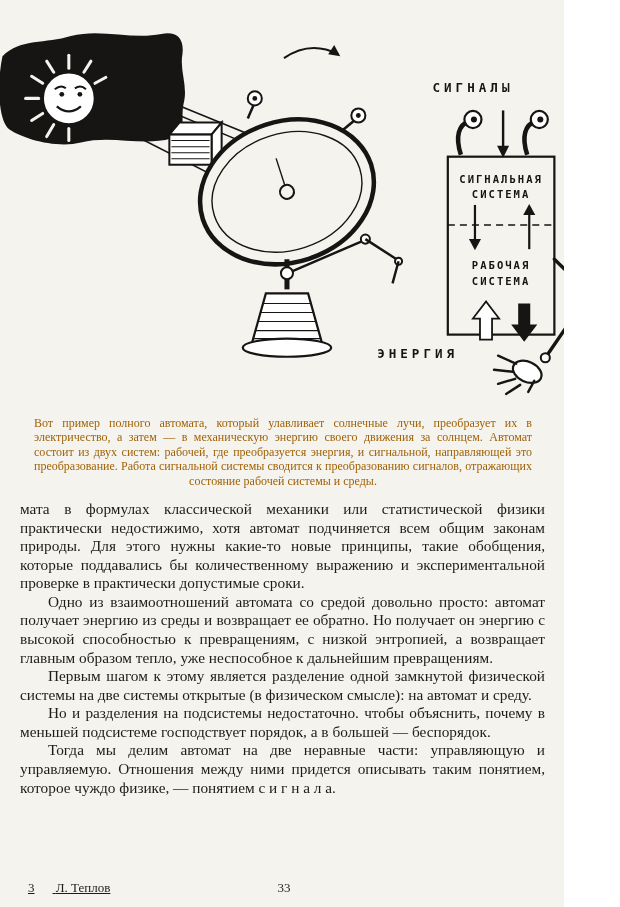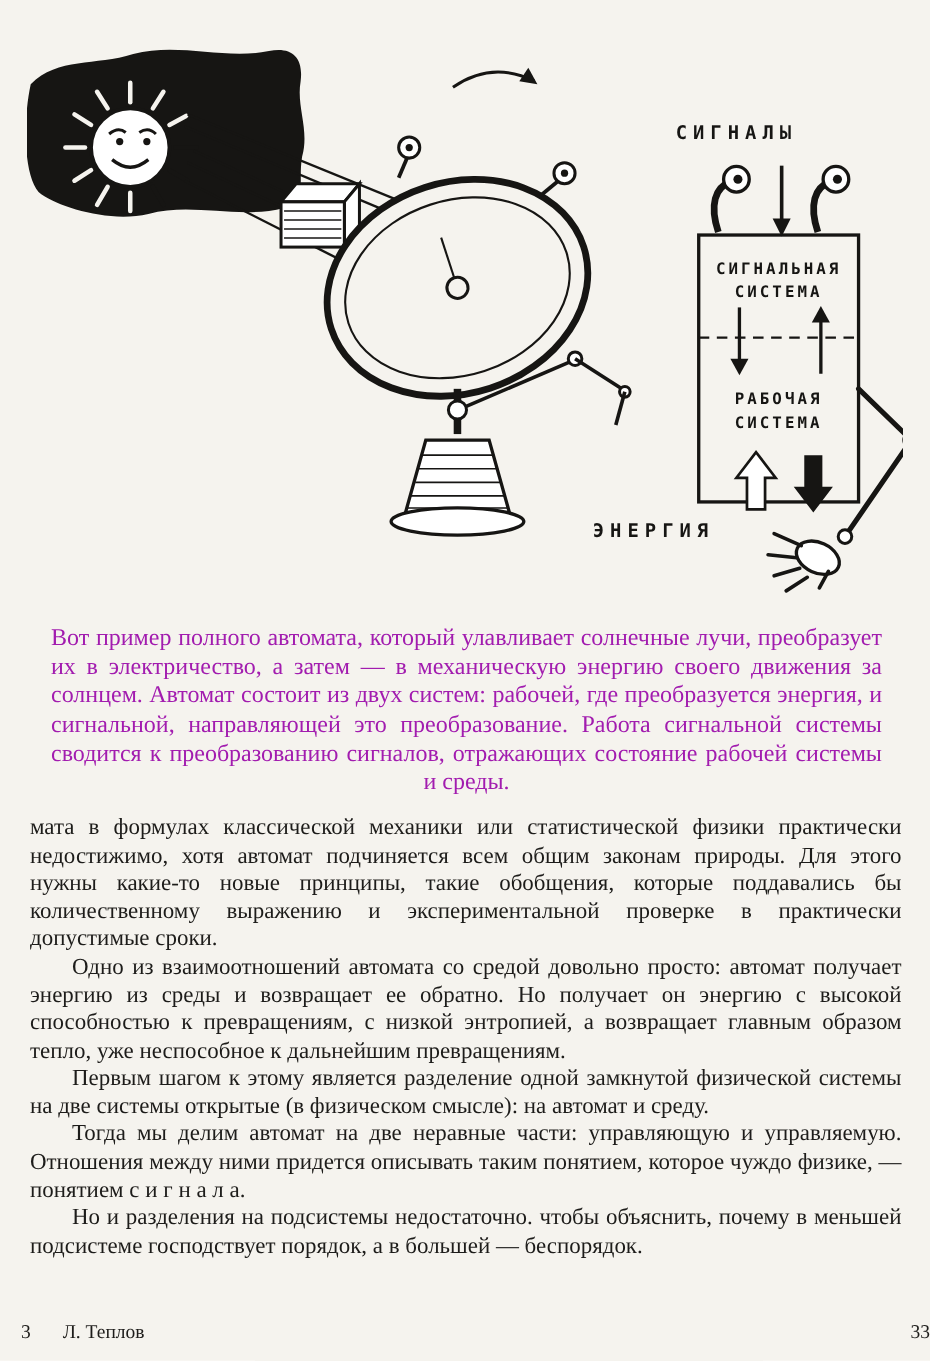--- a/index.html
+++ b/index.html
@@ -1,47 +1,47 @@
 <!DOCTYPE html>
 <html><head>
 <meta charset="utf-8">
 <style>
   html,body{margin:0;padding:0;}
   .page{
-    width:620px;height:907px;position:relative;overflow:hidden;
+    width:564px;height:907px;position:relative;overflow:hidden;
     background:#f5f3ee;color:#1d1c1a;
     font-family:"Liberation Serif", serif;
     box-sizing:border-box;
   }
   .figure-wrap{width:584px;margin:26px auto 0;}
   .figure-wrap svg{display:block;width:584px;height:382px;}
   .fig-label{
     font-family:"DejaVu Sans Mono", monospace;
     font-weight:bold;fill:#161513;
   }
   .caption{
     margin:8px 32px 0 34px;
-    font-size:16px;line-height:1.2;
+    font-size:12px;line-height:1.2;
     text-align:justify;text-align-last:center;
-    color:#a21caf;
+    color:#a16207;
   }
   .body-text{
     margin:12px 19px 10px 20px;
     font-size:15.3px;line-height:1.215;
     text-align:justify;
   }
   .body-text p{margin:0;text-indent:28px;}
   .body-text p.no-indent{text-indent:0;}
   .footer{
     position:absolute;left:0;right:0;bottom:9px;height:18px;
     font-size:13px;
   }
-  .footer .sig{position:absolute;left:14px;top:0;}
+  .footer .sig{position:absolute;left:28px;top:0;text-decoration:underline;}
   .footer .sig .num{margin-right:18px;}
-  .footer .pageno{position:absolute;left:4px;right:0;top:0;text-align:right;}
+  .footer .pageno{position:absolute;left:4px;right:0;top:0;text-align:center;}
   .ink{stroke:#161513;fill:none;}
 </style>
 </head>
 <body>
 
 <div class="page">
 
   <div class="figure-wrap">
     <svg viewBox="0 0 580 380" xmlns="http://www.w3.org/2000/svg">
 
@@ -189,22 +189,22 @@
       <text class="fig-label" x="415" y="330" font-size="12.5" letter-spacing="4" text-anchor="middle">ЭНЕРГИЯ</text>
     </svg>
   </div>
 
   <div class="caption">Вот пример полного автомата, который улавливает солнечные лучи, преобразует их в электричество, а затем — в механическую энергию своего движения за солнцем. Автомат состоит из двух систем: рабочей, где преобразуется энергия, и сигнальной, направляющей это преобразование. Работа сигнальной системы сводится к преобразованию сигналов, отражающих состояние рабочей системы и среды.</div>
 
   <div class="body-text">
     <p class="no-indent">мата в формулах классической механики или статистической физики практически недостижимо, хотя автомат подчиняется всем общим законам природы. Для этого нужны какие-то новые принципы, такие обобщения, которые поддавались бы количественному выражению и экспериментальной проверке в практически допустимые сроки.</p>
     <p>Одно из взаимоотношений автомата со средой довольно просто: автомат получает энергию из среды и возвращает ее обратно. Но получает он энергию с высокой способностью к превращениям, с низкой энтропией, а возвращает главным образом тепло, уже неспособное к дальнейшим превращениям.</p>
     <p>Первым шагом к этому является разделение одной замкнутой физической системы на две системы открытые (в физическом смысле): на автомат и среду.</p>
+    <p>Но и разделения на подсистемы недостаточно. чтобы объяснить, почему в меньшей подсистеме господствует порядок, а в большей — беспорядок.</p>
     <p>Тогда мы делим автомат на две неравные части: управляющую и управляемую. Отношения между ними придется описывать таким понятием, которое чуждо физике, — понятием с и г н а л а.</p>
-    <p>Но и разделения на подсистемы недостаточно. чтобы объяснить, почему в меньшей подсистеме господствует порядок, а в большей — беспорядок.</p>
   </div>
 
   <div class="footer">
     <span class="sig">
       <span class="num">3</span>
       <span>Л. Теплов</span>
     </span>
     <span class="pageno">33</span>
   </div>
 

